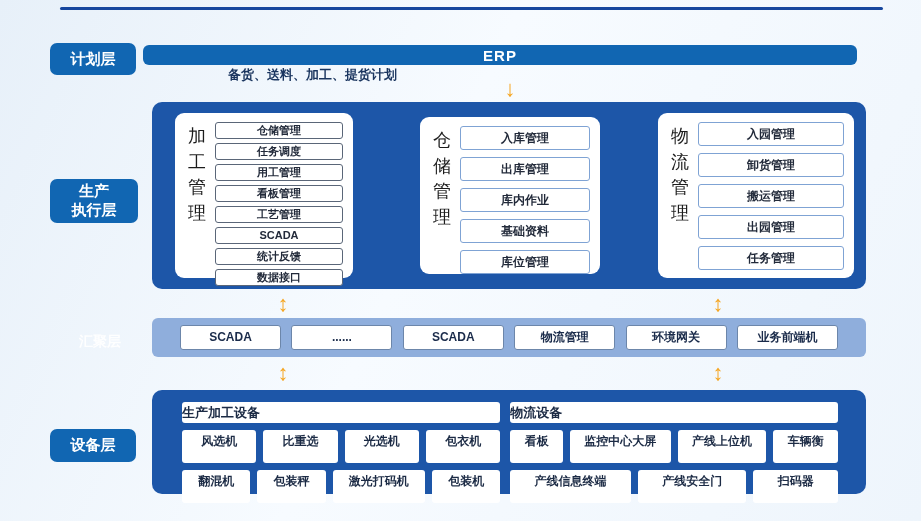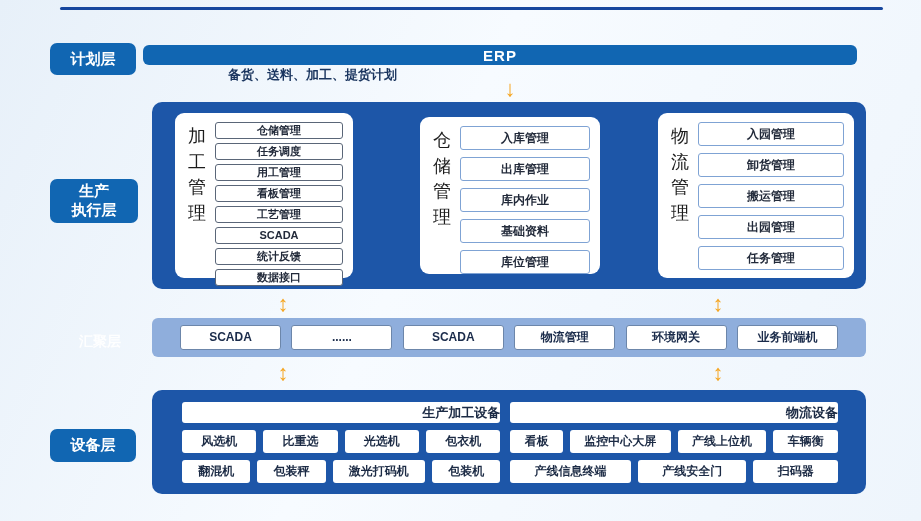--- a/index.html
+++ b/index.html
@@ -58,24 +58,24 @@
     font-weight:900;text-align:center;line-height:24px;}
   .ud-a1{left:271px;top:292px;} .ud-a2{left:706px;top:292px;}
   .ud-b1{left:271px;top:361px;} .ud-b2{left:706px;top:361px;}
   
   .device-panel{position:absolute;left:152px;top:390px;width:714px;height:104px;
     background:#1D56A8;border-radius:10px;display:flex;padding:12px 28px 8px 30px;
     box-sizing:border-box;gap:10px;}
   .dev-group{display:flex;flex-direction:column;}
   .dev-group.g1{flex:273 0 0;} .dev-group.g2{flex:84 0 0;} .dev-group.g3{flex:281 0 0;}
   .dev-header{background:#fff;border-radius:3px;height:21px;line-height:21px;
-    text-align:right;font-size:13px;font-weight:bold;color:#1c2b45;margin-bottom:7px;}
+    text-align:left;font-size:13px;font-weight:bold;color:#1c2b45;margin-bottom:7px;}
   .dev-row{display:flex;gap:7px;margin-bottom:7px;}
   .dev-row:last-child{margin-bottom:0;}
-  .dev-item{background:#fff;border-radius:3px;height:23px;line-height:23px;
+  .dev-item{background:#fff;border-radius:3px;height:33px;line-height:23px;
     text-align:center;font-size:12px;font-weight:bold;color:#1c2b45;flex:1 1 auto;
     padding:0 4px;white-space:nowrap;font-family:Liberation Serif, serif;}
 </style>
 </head>
 <body>
 
 <div class="canvas">
   <div class="top-line"></div>
 
   <div class="side-label plan">计划层</div>

